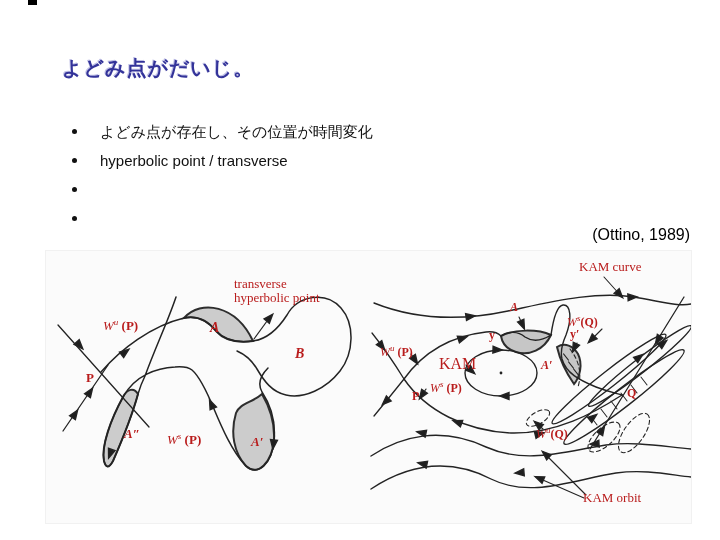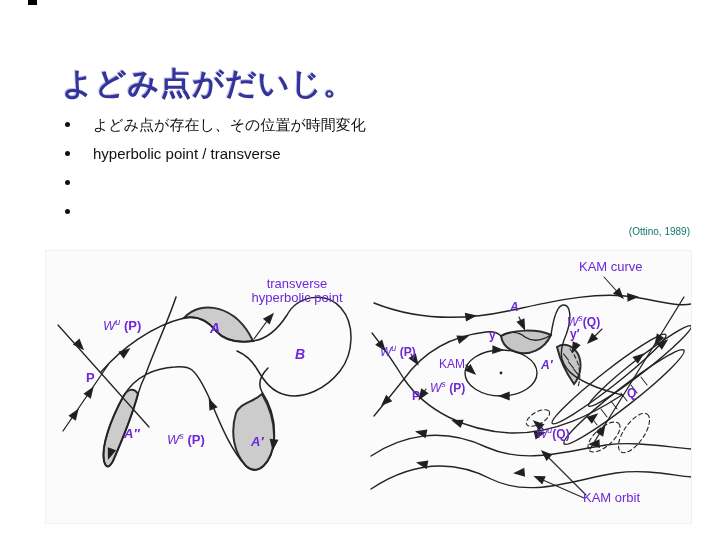--- a/index.html
+++ b/index.html
@@ -2,52 +2,52 @@
 <html><head>
 <meta charset="utf-8">
 <style>
   html,body{margin:0;padding:0;}
   body{
     width:720px;height:540px;position:relative;overflow:hidden;
     background:#ffffff;font-family:"Liberation Sans",sans-serif;
   }
   .corner-mark{position:absolute;left:28px;top:0;width:9px;height:5px;background:#000;}
   .title{
-    position:absolute;left:62px;top:42px;font-size:31px;font-weight:bold;
+    position:absolute;left:62px;top:42px;font-size:20px;font-weight:bold;
     color:#333399;letter-spacing:1px;
     text-shadow:-1px -1px 0 rgba(140,140,210,0.55);
     white-space:nowrap;
   }
-  .bullets{position:absolute;left:58px;top:110px;margin:3px;padding:0;list-style:none;}
+  .bullets{position:absolute;left:58px;top:110px;margin:10px;padding:0;list-style:none;}
   .bullets li{
     position:relative;padding-left:32px;height:29px;line-height:24px;
     font-size:15px;color:#111;white-space:nowrap;
   }
   .bullets li .dot{
     position:absolute;left:4px;top:9px;width:5px;height:5px;border-radius:50%;
     background:#111;
   }
   .citation{
-    position:absolute;right:30px;top:226px;font-size:10px;color:#0f766e;white-space:nowrap;margin-left:48px;
+    position:absolute;right:30px;top:226px;font-size:16px;color:#000000;white-space:nowrap;margin-left:48px;
   }
   .figure{
     position:absolute;left:45px;top:250px;width:645px;height:272px;
     background:#fbfbfb;border:1px solid #f1f1f1;box-sizing:content-box;
   }
   .figure svg{position:absolute;left:0;top:0;}
   .flabel{
-    position:absolute;font-family:Liberation Sans, sans-serif;font-size:13px;
-    color:#6d28d9;white-space:nowrap;line-height:14px;
+    position:absolute;font-family:Liberation Serif, serif;font-size:13px;
+    color:#b91c1c;white-space:nowrap;line-height:14px;
   }
   .flabel .it{font-style:italic;}
   .flabel sup{font-size:9px;font-style:italic;line-height:0;}
   .flabel .rm{font-weight:bold;font-style:normal;}
   .fl-bold{font-weight:bold;}
   .fl-it{font-style:italic;font-weight:bold;}
-  .annot{text-align:center;}
+  .annot{}
 </style>
 </head>
 <body>
 
 <div class="corner-mark"></div>
 
 <h1 class="title">よどみ点がだいじ。</h1>
 
 <ul class="bullets">
   <li><span class="dot"></span><span>よどみ点が存在し、その位置が時間変化</span></li>
@@ -201,21 +201,21 @@
   <div class="flabel fl-it" style="left:78px;top:176px;">A″</div>
   <div class="flabel" style="left:121px;top:182px;"><span class="it">W</span><sup>s</sup><span class="rm"> (P)</span></div>
   <div class="flabel fl-it" style="left:205px;top:184px;">A′</div>
 
   <div class="flabel" style="left:533px;top:9px;">KAM curve</div>
   <div class="flabel fl-it" style="left:464px;top:49px;font-size:12px;">A</div>
   <div class="flabel fl-bold" style="left:443px;top:77px;font-size:12px;">y</div>
   <div class="flabel fl-bold" style="left:524px;top:76px;font-size:12px;">y′</div>
   <div class="flabel" style="left:521px;top:64px;font-size:12px;"><span class="it">W</span><sup>s</sup><span class="rm">(Q)</span></div>
   <div class="flabel" style="left:334px;top:94px;font-size:12px;"><span class="it">W</span><sup>u</sup><span class="rm"> (P)</span></div>
-  <div class="flabel" style="left:393px;top:106px;font-size:12px;">KAM</div>
+  <div class="flabel" style="left:393px;top:106px;font-size:16px;">KAM</div>
   <div class="flabel" style="left:384px;top:130px;font-size:12px;"><span class="it">W</span><sup>s</sup><span class="rm"> (P)</span></div>
   <div class="flabel fl-bold" style="left:366px;top:138px;font-size:12px;">P</div>
   <div class="flabel fl-it" style="left:495px;top:107px;font-size:12px;">A′</div>
   <div class="flabel fl-bold" style="left:581px;top:135px;font-size:12px;">Q</div>
   <div class="flabel" style="left:490px;top:176px;font-size:12px;"><span class="it">W</span><sup>u</sup><span class="rm">(Q)</span></div>
   <div class="flabel" style="left:537px;top:240px;">KAM orbit</div>
 
 </div>
 
 </body></html>

